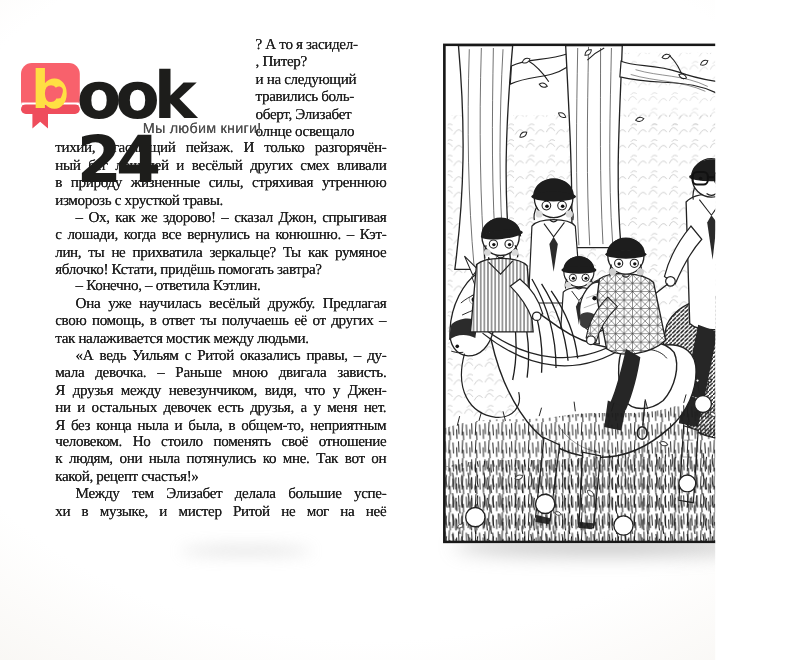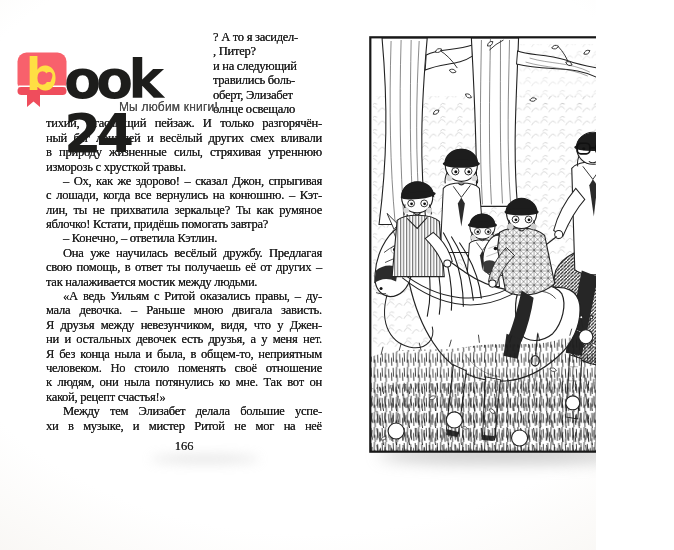--- a/index.html
+++ b/index.html
@@ -225,21 +225,20 @@
         <span>музыке,</span>
         <span>и</span>
         <span>мистер</span>
         <span>Ритой</span>
         <span>не</span>
         <span>мог</span>
         <span>на</span>
         <span>неё</span>
       </div>
     </div>
-  <div class="page-number">166</div>
 
   <div class="shadow shadow-left"></div>
   <div class="shadow shadow-right"></div>
 
   <div class="illustration">
     <svg viewBox="0 0 267 416" preserveAspectRatio="none">
       <defs>
         <path id="leaf" d="M0,0 Q3.5,-3.5 7,0 Q3.5,3.5 0,0 Z"></path>
         <pattern id="scrib" width="17" height="13" patternUnits="userSpaceOnUse">
           <path d="M1,9 Q4,2 8,8 M9,11 Q13,4 16,9 M3,4 Q5,1 8,3" stroke="#8a8a8a" stroke-width="0.6" fill="none"></path>

